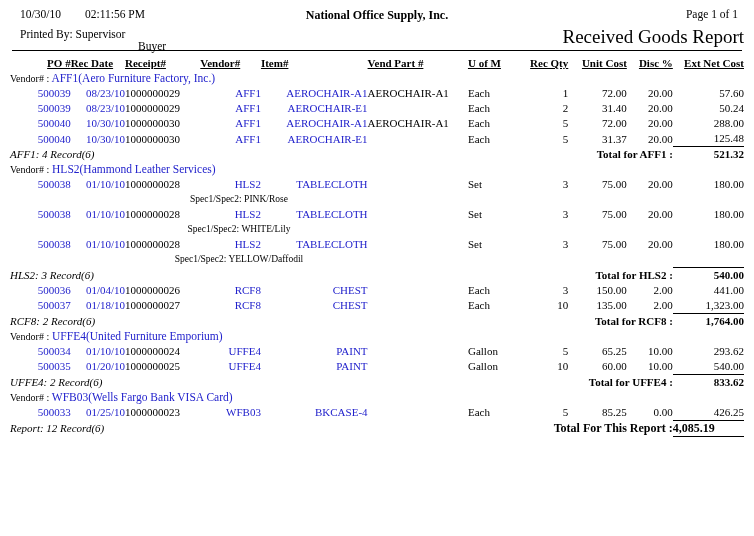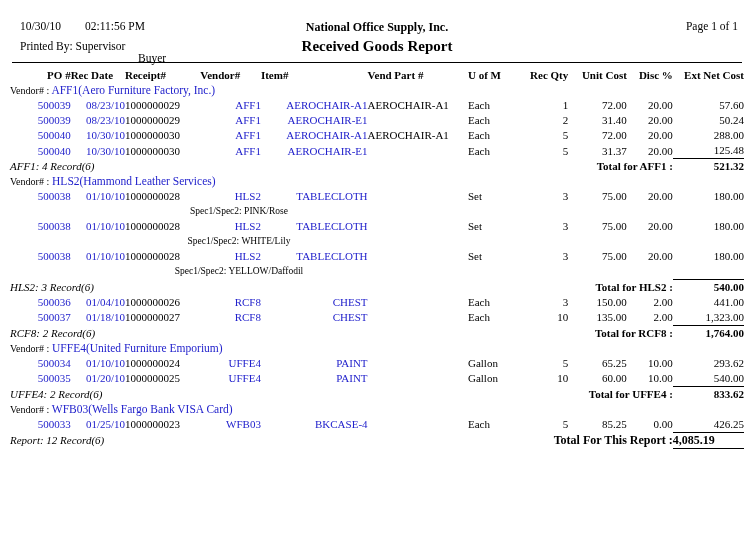--- a/index.html
+++ b/index.html
@@ -13,21 +13,21 @@
     font-family: "Liberation Serif", serif;
     color: #000000;
     position: relative;
     overflow: hidden;
   }
   .page {
     position: relative;
     width: 754px;
     height: 536px;
     box-sizing: border-box;
-    padding: 20px 10px 0 10px;
+    padding: 8px 10px 0 10px;
   }
 
   
   .hdr-row1 {
     position: relative;
     height: 18px;
     font-size: 11.5px;
   }
   .hdr-date { position: absolute; left: 10px; top: 0; }
   .hdr-time { position: absolute; left: 75px; top: 0; }
@@ -40,23 +40,23 @@
   .hdr-page { position: absolute; right: 6px; top: 0; font-size: 11.5px; }
 
   .hdr-row2 {
     position: relative;
     height: 22px;
     font-size: 11.5px;
   }
   .hdr-printed { position: absolute; left: 10px; top: 2px; }
   .hdr-title {
     position: absolute; left: 0; right: 0; top: 0;
-    text-align: center;
-    font-weight: bold;
-    font-size: 15px;
+    text-align: right;
+    font-weight: normal;
+    font-size: 19px;
   }
   .hdr-buyer {
     position: absolute; left: 128px; top: 14px;
     font-size: 11.5px;
     text-align: right;
   }
   .rule {
     border-bottom: 1px solid #000;
     margin: 2px 2px 0 2px;
   }
@@ -75,20 +75,21 @@
     line-height: 15px;
   }
   .colhdr th {
     font-weight: bold;
     font-size: 11px;
     padding-bottom: 1px;
     height: 20px;
     vertical-align: bottom;
   }
   .colhdr th span.u {
+    text-decoration: underline;
   }
   .c-po     { width: 58px; text-align: right; padding-right: 4px;}
   .c-recd   { width: 52px; text-align: left; }
   .c-rcpt   { width: 72px; text-align: left; }
   .c-vend   { width: 58px; text-align: left; }
   .c-item   { width: 102px; text-align: left; padding-left: 4px;}
   .c-vpart  { width: 96px; text-align: left; }
   .c-uom    { width: 52px; text-align: left; }
   .c-qty    { width: 44px; text-align: right; padding-right: 12px;}
   .c-cost   { width: 56px; text-align: right; }

